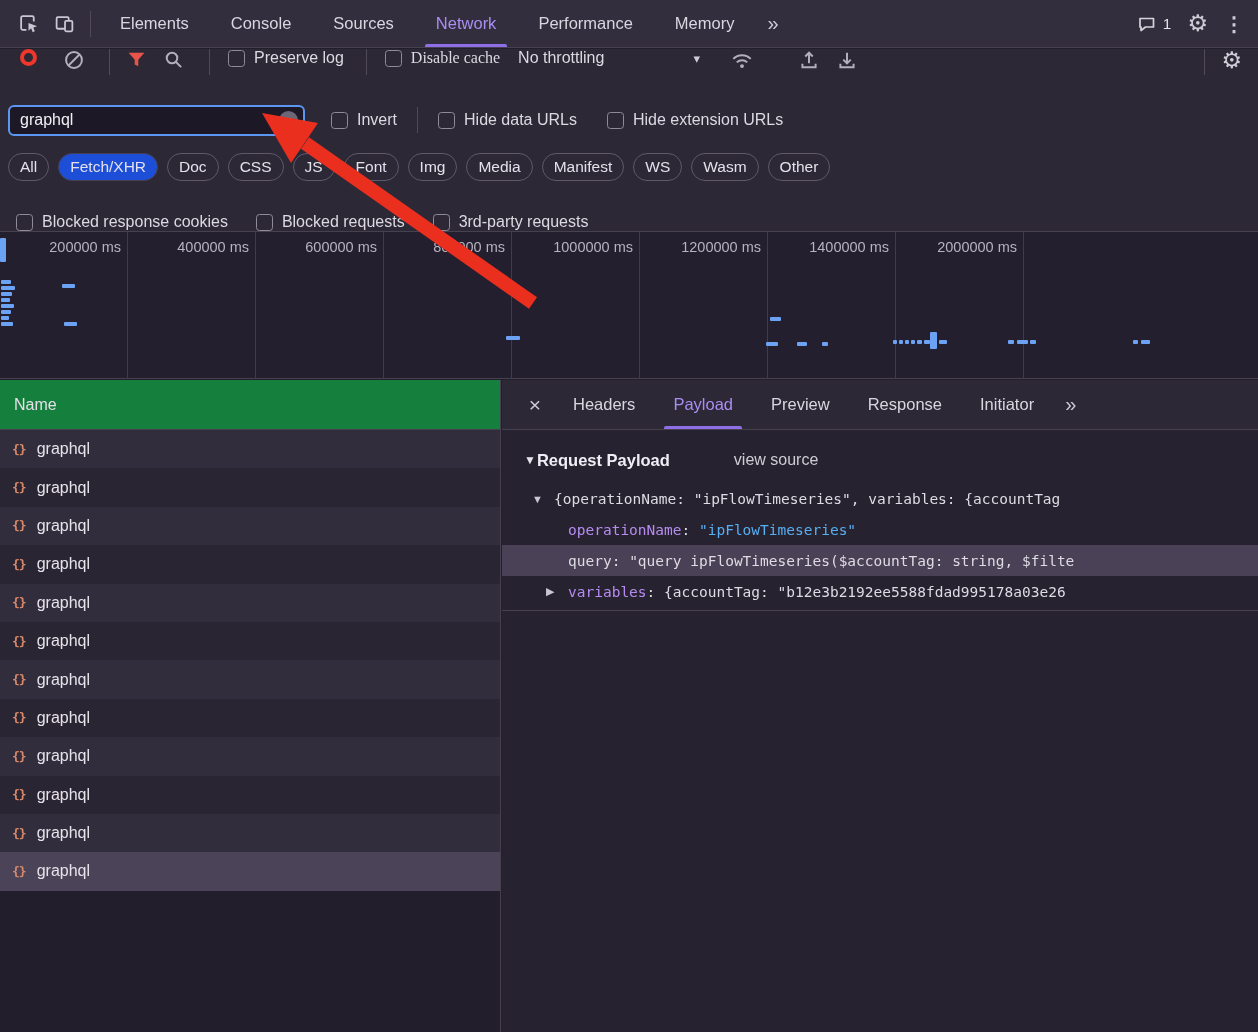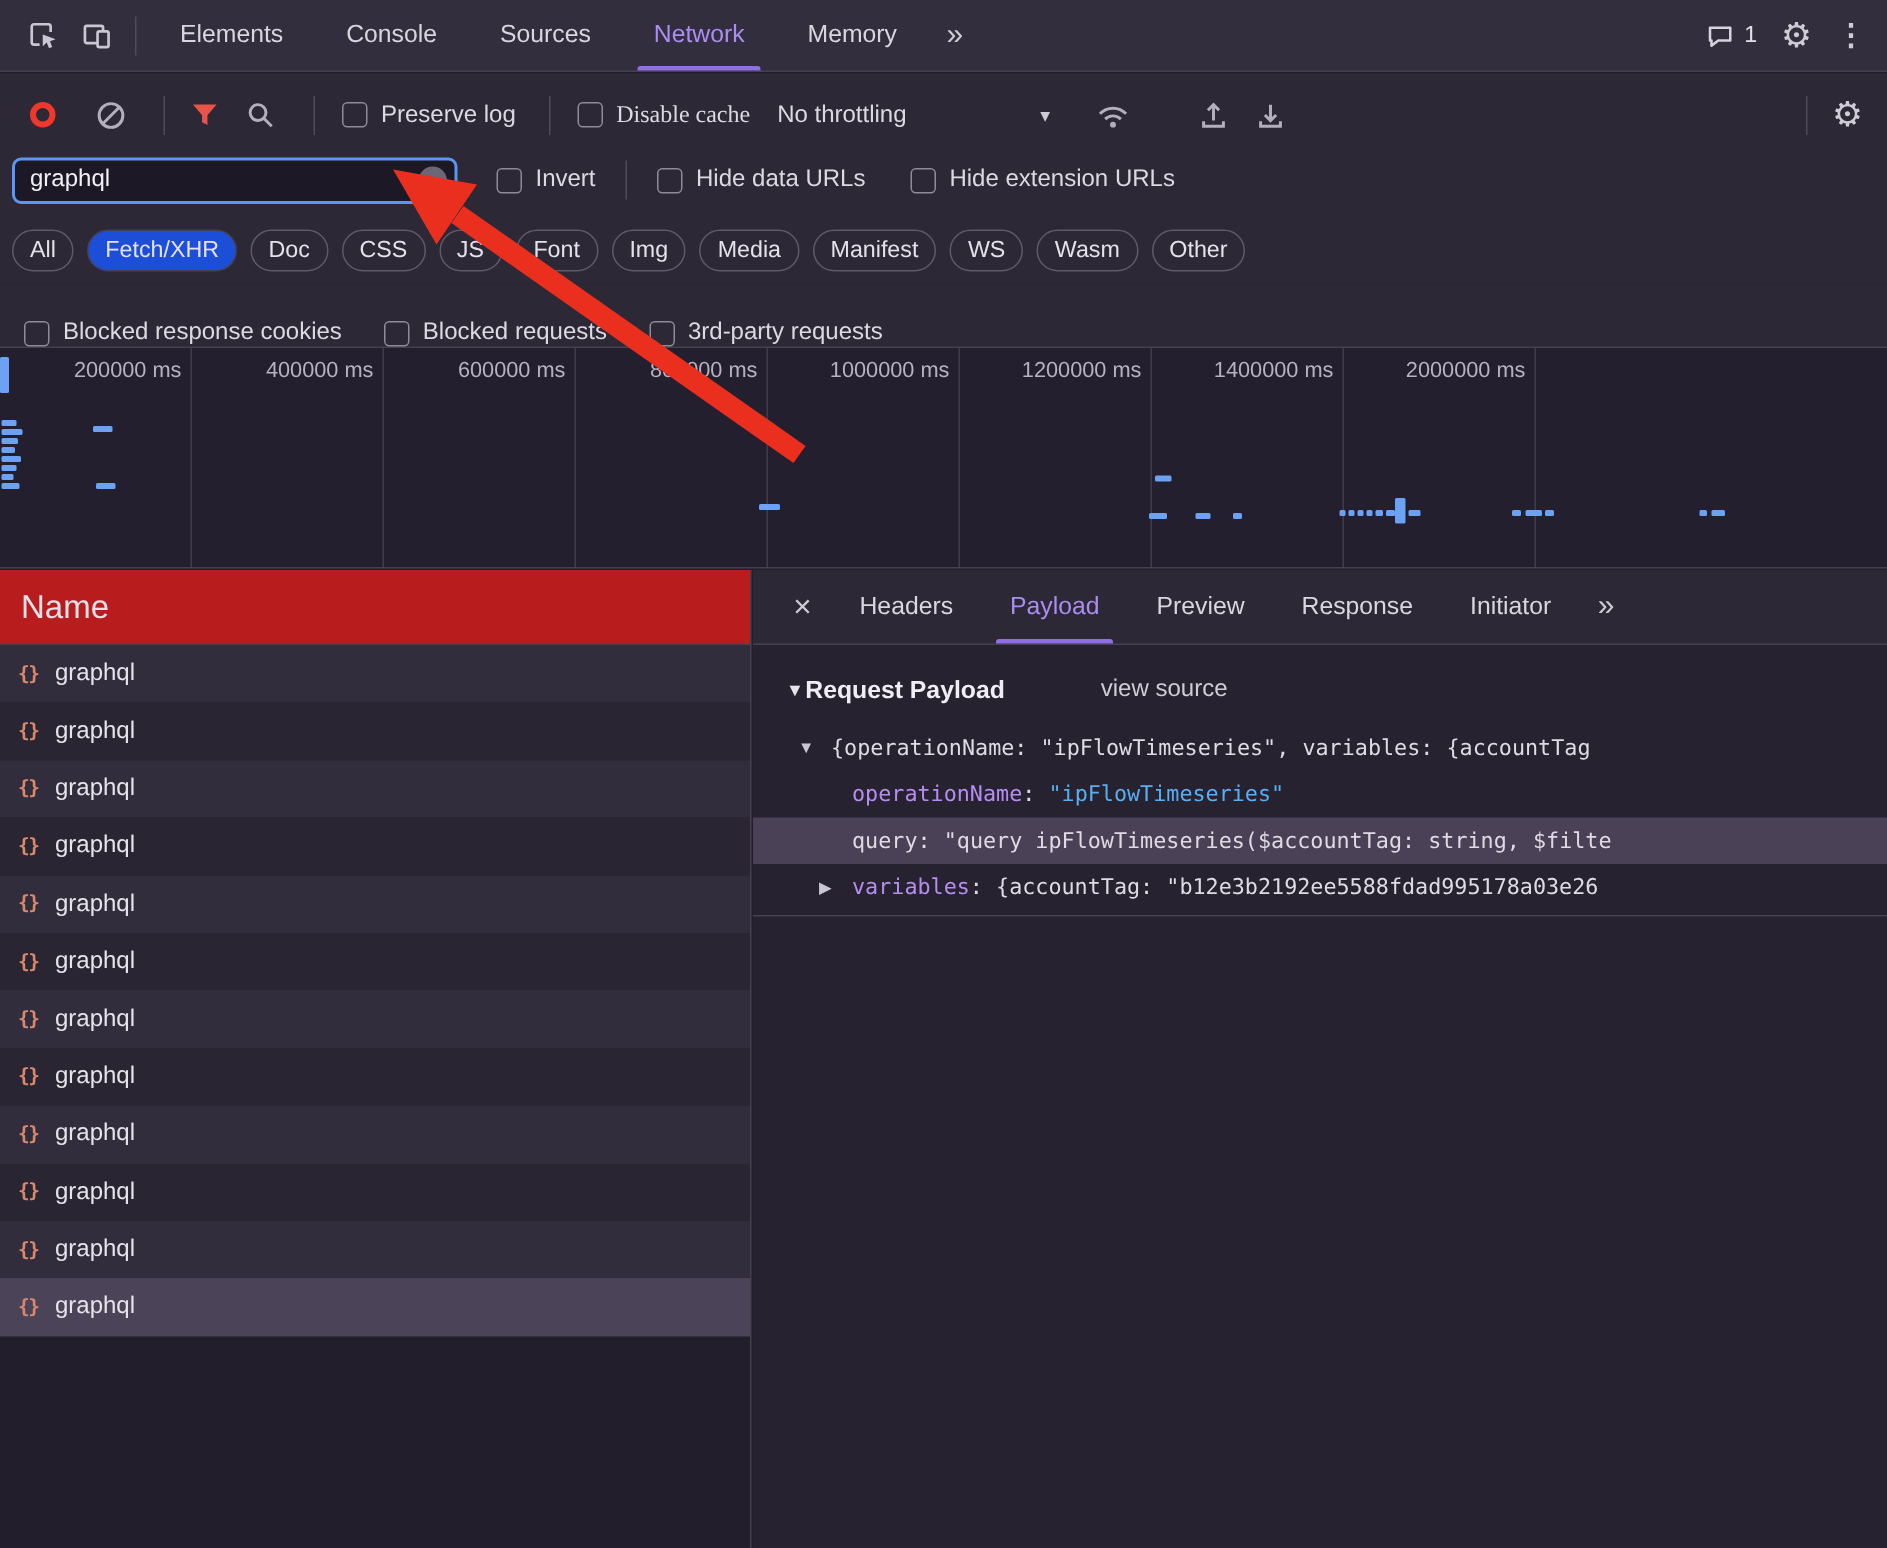--- a/index.html
+++ b/index.html
@@ -17,21 +17,21 @@
   .tab.active { color:#ab8df2; }
   .tab.active::after { content:""; position:absolute; left:10px; right:10px; bottom:0; height:3px; background:#8f6fe8; border-radius:2px 2px 0 0; }
   .chev { font-size:20px; color:#cfccd6; padding:0 12px; }
   .tabbar-right { margin-left:auto; display:flex; align-items:center; gap:16px; padding-right:14px; }
   .issues { display:flex; align-items:center; gap:6px; }
   .issues-count { font-size:15.5px; color:#e3e0e8; }
   .glyph-gear { font-size:23px; color:#cfccd6; line-height:1; }
   .glyph-dots { font-size:20px; font-weight:bold; color:#cfccd6; }
 
   
-  .toolbar { position:absolute; top:49px; left:0; right:0; height:56px; background:#2c2836; border-bottom:1px solid #46404f; display:flex; align-items:center; padding-left:20px; }
+  .toolbar { position:absolute; top:49px; left:0; right:0; height:56px; background:#2c2836; border-bottom:1px solid #46404f; display:flex; align-items:flex-start; padding-left:20px; }
   .record-dot { width:9px; height:9px; border:4.5px solid #ef372b; border-radius:50%; margin-right:26px; flex:none; box-sizing:content-box; }
   .tool-ic { margin-right:16px; flex:none; display:flex; align-items:center; justify-content:center; }
   .check { display:flex; align-items:center; flex:none; }
   .box { width:17px; height:17px; border:1.7px solid #8f8b99; border-radius:3.5px; margin-right:9px; flex:none; background:transparent; }
   .check-label { font-size:16px; color:#dcd9e2; white-space:nowrap; }
   .throttle { display:flex; align-items:center; justify-content:space-between; width:182px; margin-left:18px; flex:none; }
   .throttle-label { font-size:16px; color:#dcd9e2; }
   .dd-arrow { font-size:13px; color:#cfccd6; }
   .spacer { flex:1; }
 
@@ -53,21 +53,21 @@
   
   .timeline { position:absolute; top:232px; left:0; right:0; height:147px; background:#241f2e; border-bottom:1px solid #46404f; overflow:hidden; }
   .tcols { position:absolute; inset:0; display:flex; }
   .tcol { width:128px; height:100%; border-right:1px solid #403a4b; flex:none; overflow:hidden; }
   .tlabel { text-align:right; padding:7px 6px 0 0; font-size:14.5px; color:#b6b2bf; white-space:nowrap; }
   .bars { position:absolute; inset:0; }
   .wbar { position:absolute; background:#6ba2f3; border-radius:1px; }
 
   
   .requests-panel { position:absolute; left:0; top:380px; bottom:0; width:501px; border-right:1px solid #46404f; background:#221e2c; }
-  .list-header { height:50px; background:#b91c1c; border-bottom:1px solid #46404f; display:flex; align-items:center; padding-left:14px; font-size:22px; color:#e3e0e8; }
+  .list-header { height:50px; background:#15803d; border-bottom:1px solid #46404f; display:flex; align-items:center; padding-left:14px; font-size:16px; color:#e3e0e8; }
   .req-row { height:38.4px; display:flex; align-items:center; padding-left:12px; gap:11px; font-size:16px; color:#e6e3ea; }
   .req-row:nth-child(odd) { background:#322d3c; }
   .req-row:nth-child(even) { background:#2a2533; }
   .req-row.selected { background:#4b4358; }
   .braces { color:#d9896a; font-family:"DejaVu Sans Mono",monospace; font-size:13px; font-weight:bold; letter-spacing:-1px; }
 
   
   .details-panel { position:absolute; left:502px; right:0; top:380px; bottom:0; background:#262230; overflow:hidden; }
   .detail-tabs { height:50px; background:#2c2836; border-bottom:1px solid #46404f; display:flex; align-items:center; padding-left:14px; }
   .close-x { width:38px; text-align:center; font-size:21px; color:#cfccd6; flex:none; }
@@ -113,20 +113,21 @@
         <rect x="2.5" y="4" width="11.5" height="11" rx="1.2" fill="none" stroke="#cac7d3" stroke-width="1.7"></rect>
         <rect x="10.5" y="7.5" width="7" height="10" rx="1.2" fill="#332e3e" stroke="#cac7d3" stroke-width="1.7"></rect>
       </svg>
     </div>
     <span class="vsep"></span>
     <nav class="tabs">
         <div class="tab">Elements</div>
         <div class="tab">Console</div>
         <div class="tab">Sources</div>
         <div class="tab active">Network</div>
+        <div class="tab">Performance</div>
         <div class="tab">Memory</div>
       </nav>
     <span class="chev">»</span>
     <div class="tabbar-right">
       <div class="issues">
         <svg class="ic" width="20" height="20" viewBox="0 0 20 20">
           <path d="M3 4.5h13.5v8.5H8.5l-4.5 3.5v-3.5H3z" fill="none" stroke="#d6d3dc" stroke-width="1.7" stroke-linejoin="round"></path>
         </svg>
         <span class="issues-count">1</span>
       </div>

